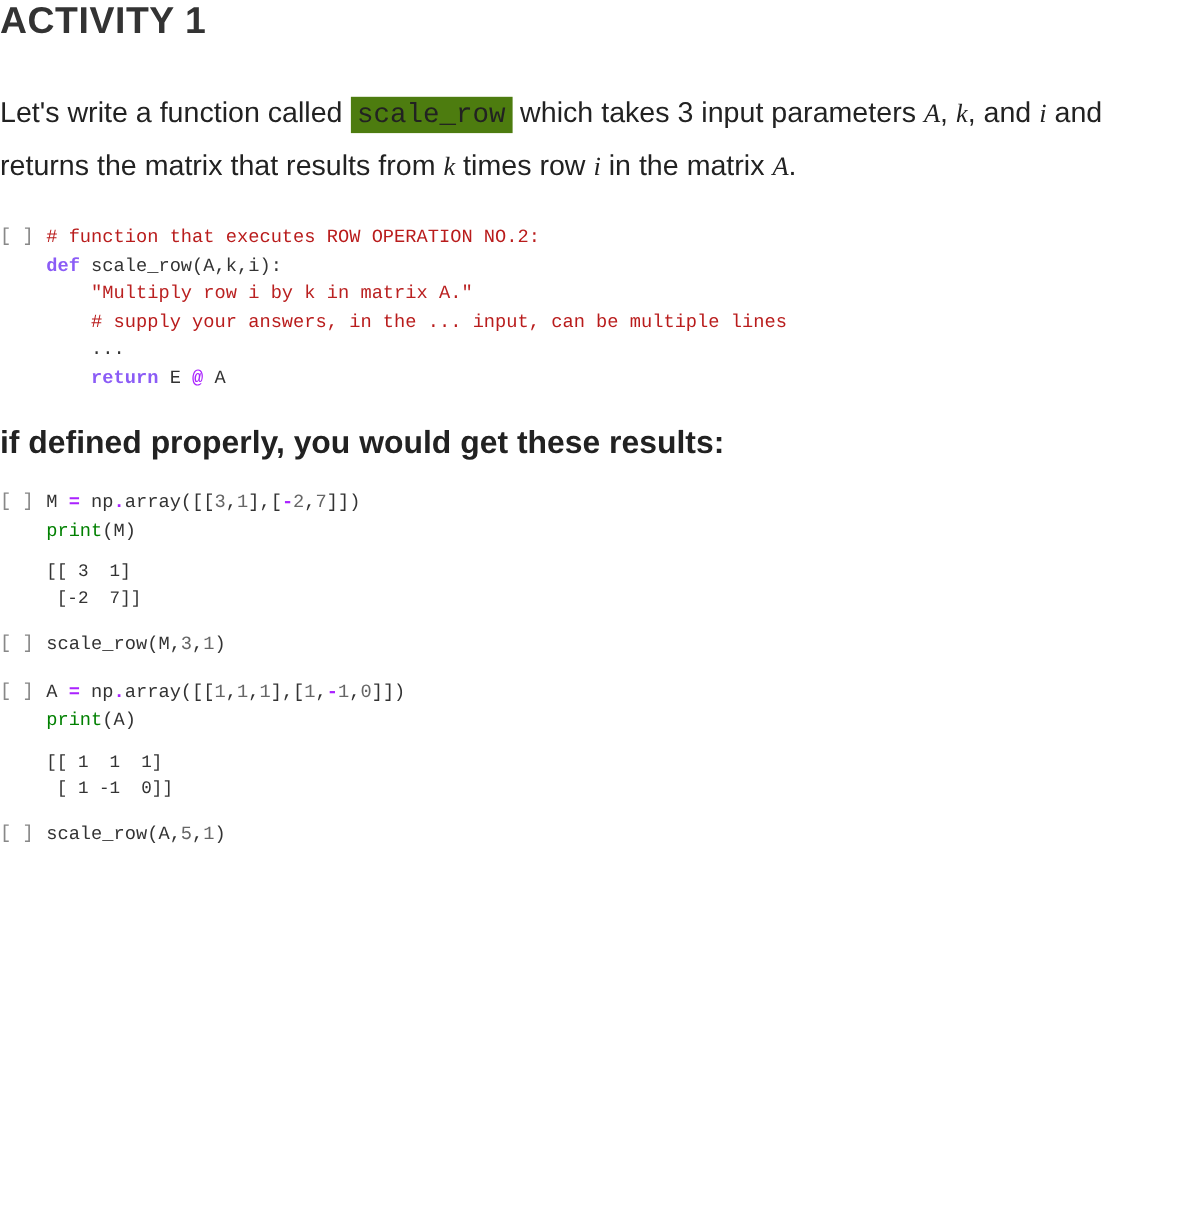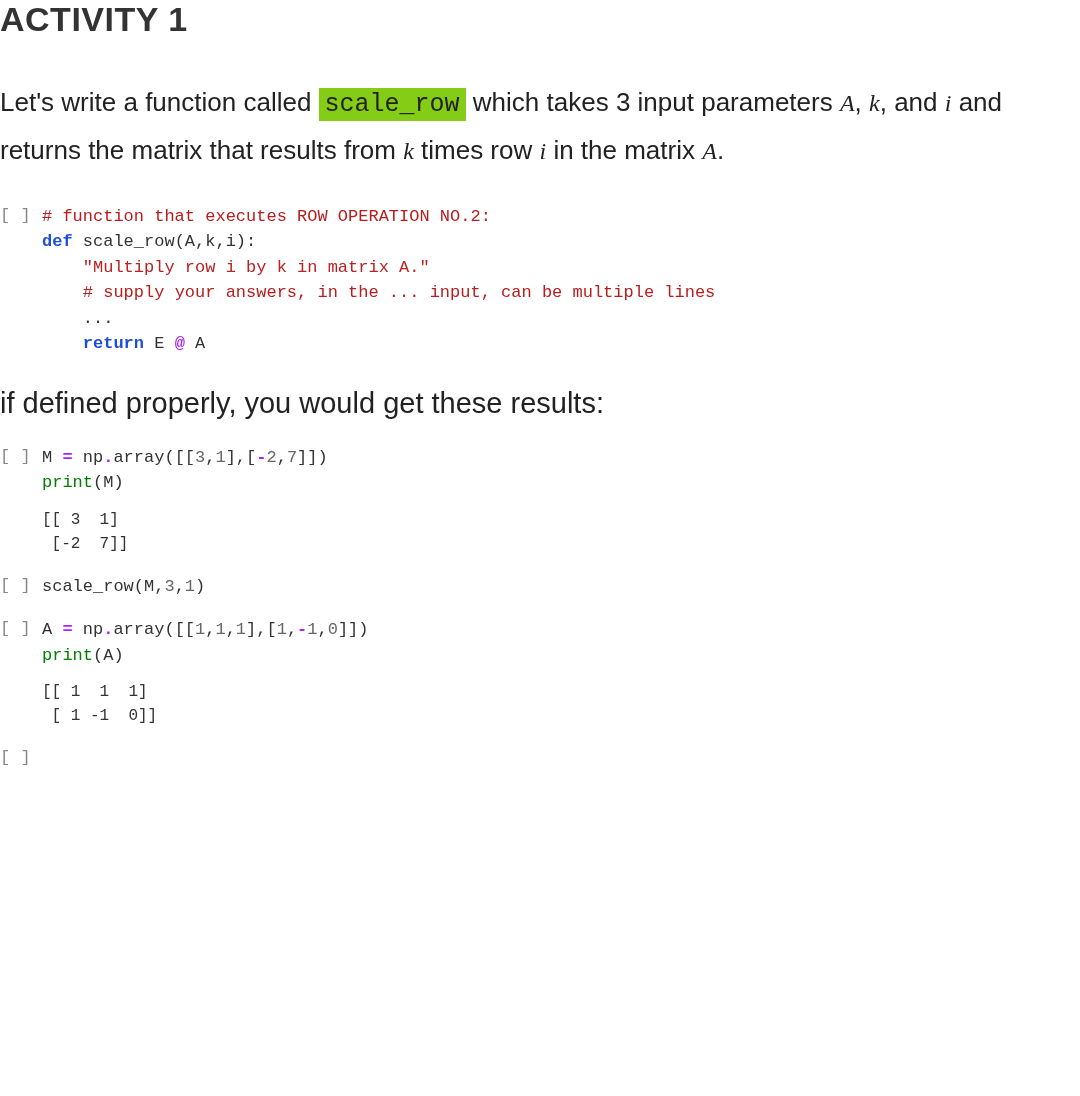--- a/index.html
+++ b/index.html
@@ -22,32 +22,32 @@
       letter-spacing: 0.5px;
     }
     .description {
       font-size: 26px;
       line-height: 1.8;
       color: #222;
       margin-bottom: 30px;
     }
     .description .code-inline {
       font-family: 'Courier New', Courier, monospace;
-      background: #84cc16;
+      background: #4d7c0f;
       padding: 2px 6px;
       font-size: 25px;
     }
     .description .math-var {
       font-family: 'Times New Roman', Times, serif;
       font-style: italic;
       font-size: 24px;
     }
     .sub-heading {
       font-size: 29px;
-      font-weight: 400;
+      font-weight: 700;
       color: #222;
       margin: 30px 0 25px 0;
     }
     .cell {
       display: flex;
       margin-bottom: 18px;
     }
     .cell-prompt {
       font-family: 'Courier New', Courier, monospace;
       color: #888;
@@ -68,21 +68,21 @@
     }
     .output-block {
       font-family: 'Courier New', Courier, monospace;
       font-size: 16px;
       line-height: 1.5;
       white-space: pre;
       color: #333;
       margin-top: 12px;
     }
     .c-comment { color: #b91c1c; }
-    .c-keyword { color: #1d4ed8; font-weight: bold; }
+    .c-keyword { color: #8b5cf6; font-weight: bold; }
     .c-string { color: #BA2121; }
     .c-number { color: #666666; }
     .c-operator { color: #AA22FF; font-weight: bold; }
     .c-builtin { color: #008000; text-align: center; }
   </style>
 </head>
 <body>
 
 <h1 class="heading">ACTIVITY 1</h1>
 
@@ -127,14 +127,15 @@
     <div class="code-block"><span>A </span><span class="c-operator">=</span><span> np</span><span class="c-operator">.</span><span>array([[</span><span class="c-number">1</span><span>,</span><span class="c-number">1</span><span>,</span><span class="c-number">1</span><span>],[</span><span class="c-number">1</span><span>,</span><span class="c-operator">-</span><span class="c-number">1</span><span>,</span><span class="c-number">0</span><span>]])</span>
 <span class="c-builtin">print</span><span>(A)</span></div>
     <div class="output-block">[[ 1  1  1]
  [ 1 -1  0]]</div>
   </div>
 </div>
 
 <div class="cell">
   <div class="cell-prompt">[ ]</div>
   <div class="cell-content">
+    <div class="code-block"><span>scale_row(A,</span><span class="c-number">5</span><span>,</span><span class="c-number">1</span><span>)</span></div>
   </div>
 </div>
 
 </body></html>

